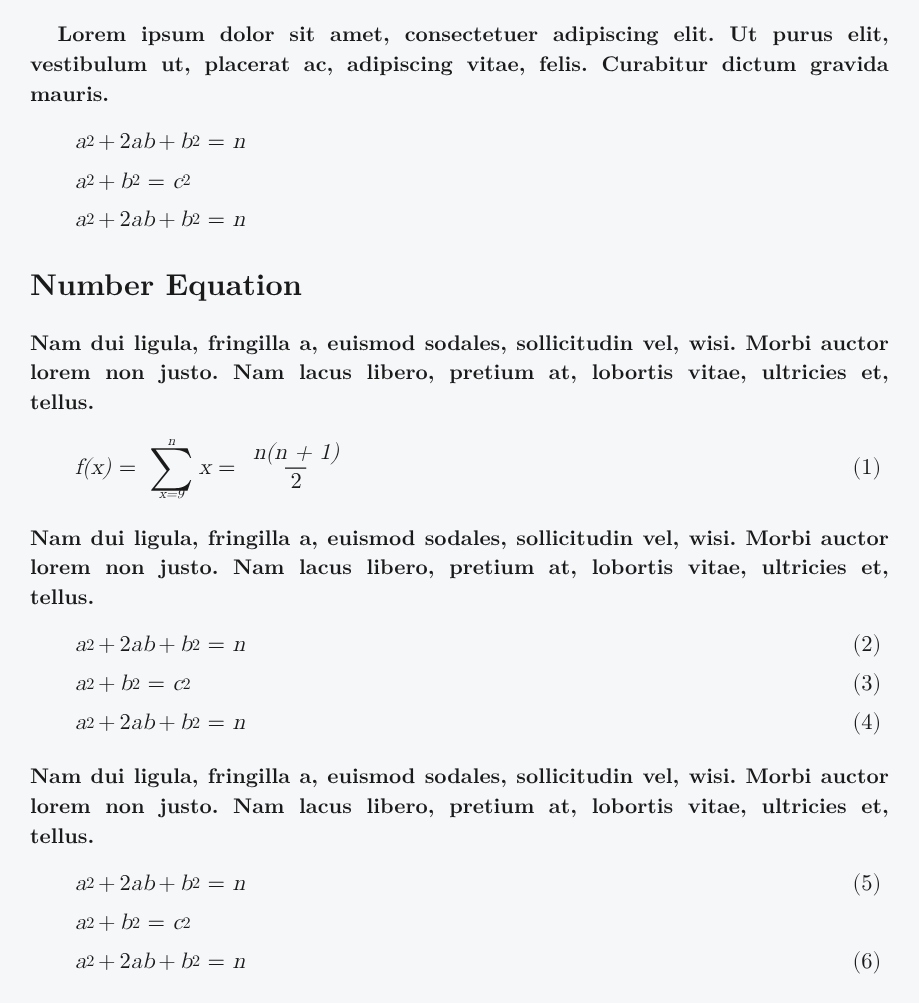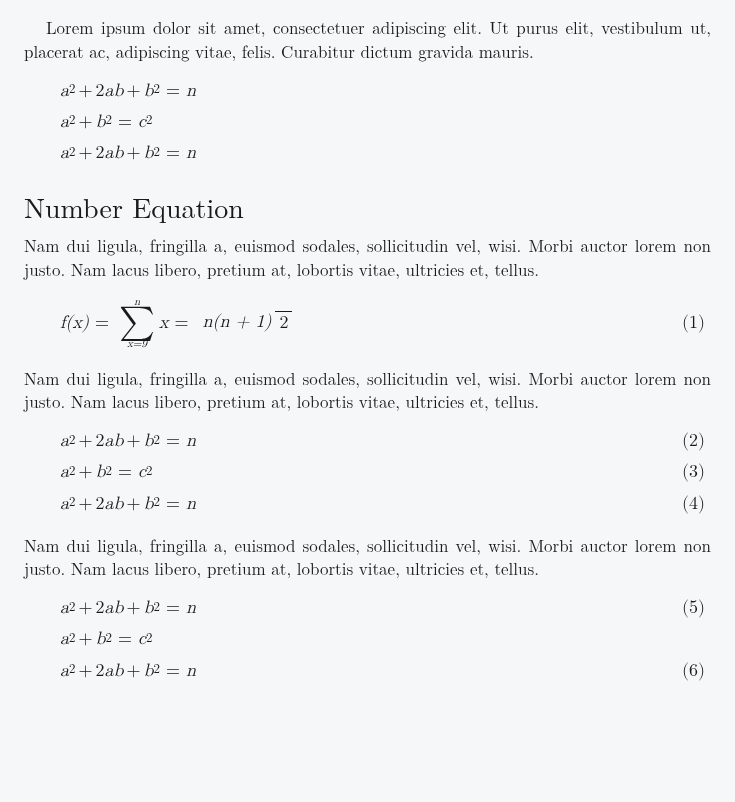--- a/index.html
+++ b/index.html
@@ -8,41 +8,42 @@
       font-family: "Latin Modern Roman", "CMU Serif", Georgia, serif;
       color: #1a1a1a;
       padding: 16px 24px 24px;
       width: 735px;
       line-height: 1.4;
       font-size: 17px;
     }
     .para {
       text-align: justify;
       margin: 0 0 14px;
+      font-weight: bold;
     }
     .para .indent { display: inline-block; width: 22px; }
     .eq-group { margin: 10px 0 18px 36px; }
     .eq-group .eq-row { margin: 6px 0; }
     .eq-row {
       display: flex;
       align-items: center;
       font-style: italic;
       font-family: "Latin Modern Math", "CMU Serif", Georgia, serif;
       font-size: 18px;
     }
     .eq-row .maths { display: flex; align-items: center; flex-wrap: nowrap; }
     .eq-row .num {
       margin-left: auto;
       font-style: normal;
       padding-right: 6px;
     }
     .heading {
-      font-size: 28px;
-      font-weight: normal;
-      margin: 22px 0 8px;
+      font-size: 24px;
+      font-weight: bold;
+      margin: 22px 0 18px;
     }
     .sup { font-size: 0.72em; vertical-align: super; font-style: normal; line-height: 0; }
     .var { font-style: italic; }
     .op { font-style: normal; padding: 0 3px; }
     .rel { font-style: normal; padding: 0 6px; }
     .rm { font-style: normal; }
     .big-eq {
       display: flex;
       align-items: center;
       margin: 14px 0 18px 36px;
@@ -57,20 +58,21 @@
       flex-direction: column;
       align-items: center;
       font-style: normal;
       line-height: 1;
       margin: 0 4px;
     }
     .sum .lim { font-size: 11px; font-style: italic; }
     .sum .sigma { font-size: 34px; line-height: 0.9; }
     .frac {
       display: inline-flex;
+      flex-direction: column;
       align-items: center;
       font-style: italic;
       line-height: 1.1;
       margin: 0 4px;
       vertical-align: middle;
     }
     .frac .fn { padding: 0 4px 1px; }
     .frac .fd { padding: 1px 4px 0; border-top: 1px solid #1a1a1a; font-style: normal; }
   </style>
 </head>

